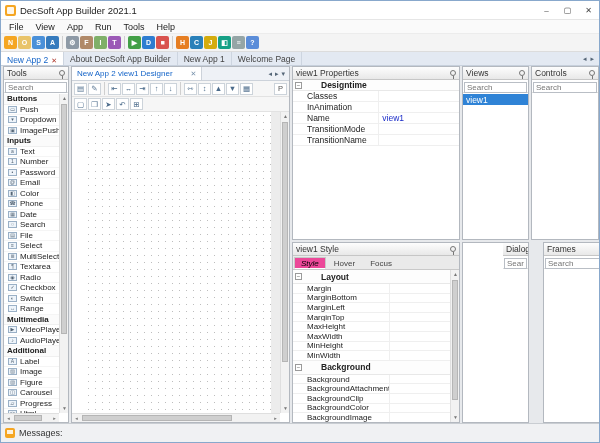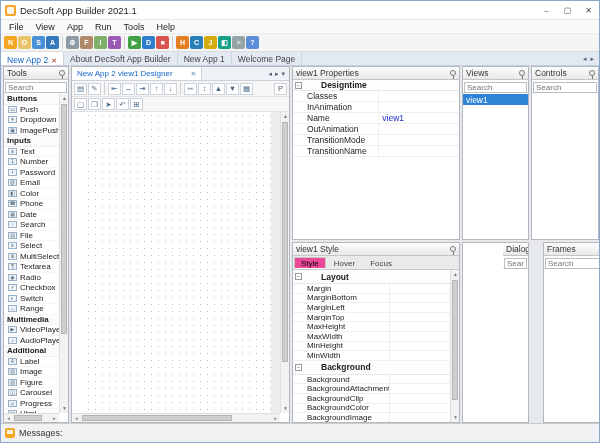--- a/index.html
+++ b/index.html
@@ -79,21 +79,21 @@
   .stylep{left:291px;top:176px;width:168px;height:181px;}
   .grid{position:absolute;left:0;right:0;top:13px;bottom:0;overflow:hidden;}
   .pg-sec{height:11px;display:flex;align-items:center;gap:19px;padding-left:2px;border-bottom:1px solid #e8e8e8;background:#fdfdfd;}
   .pg-sec-t{font-size:8.5px;font-weight:bold;}
   .cbox{width:7px;height:7px;border:1px solid #9a9a9a;background:#fff;color:#555;font-size:6px;line-height:5px;display:flex;align-items:center;justify-content:center;flex:none;}
   .pg-row{height:11px;display:flex;border-bottom:1px solid #efefef;font-size:8.5px;}
   .pg-name{width:52%;padding-left:14px;border-right:1px solid #efefef;display:flex;align-items:center;color:#222;white-space:nowrap;overflow:hidden;}
   .pg-val{flex:1;padding-left:3px;display:flex;align-items:center;color:#1b2cc8;white-space:nowrap;overflow:hidden;}
   .stabs{height:14px;display:flex;align-items:flex-end;background:#eaeaea;border-bottom:1px solid #c9c9c9;padding:1px 1px 0 1px;gap:1px;}
   .stab{height:12px;padding:0 6px;display:flex;align-items:center;font-size:8px;color:#444;border:1px solid transparent;}
-  .stab.active{background:#ec4899;border:1px solid #c9c9c9;border-bottom-color:#fff;color:#000;}
+  .stab.active{background:#ec4899;border:1px solid #c9c9c9;border-bottom-color:#fff;color:#000;font-style:italic;}
   .stylegrid{position:absolute;left:0;right:9px;top:27px;bottom:0;overflow:hidden;}
   .stylep .vscroll{top:27px;right:0;bottom:0;}
   .sg-sec{height:14px;} .sg-row{height:9.6px;font-size:8px;}
   .sg-row .pg-name{width:62%;}
   .stylep .vthumb{top:10px;height:120px;}
 
   
   .views{left:461px;top:0;width:67px;height:174px;}
   .controlsp{left:530px;top:0;width:68px;height:174px;}
   .dialogs{left:461px;top:176px;width:67px;height:181px;padding-left:40px;}
@@ -380,24 +380,20 @@
           </div>
           <div class="pg-row">
             <span class="pg-name">InAnimation</span>
             <span class="pg-val"></span>
           </div>
           <div class="pg-row">
             <span class="pg-name">Name</span>
             <span class="pg-val">view1</span>
           </div>
           <div class="pg-row">
-            <span class="pg-name">OutAnimation</span>
-            <span class="pg-val"></span>
-          </div>
-          <div class="pg-row">
             <span class="pg-name">TransitionMode</span>
             <span class="pg-val"></span>
           </div>
           <div class="pg-row">
             <span class="pg-name">TransitionName</span>
             <span class="pg-val"></span>
           </div>
         </div>
     </div>
 

